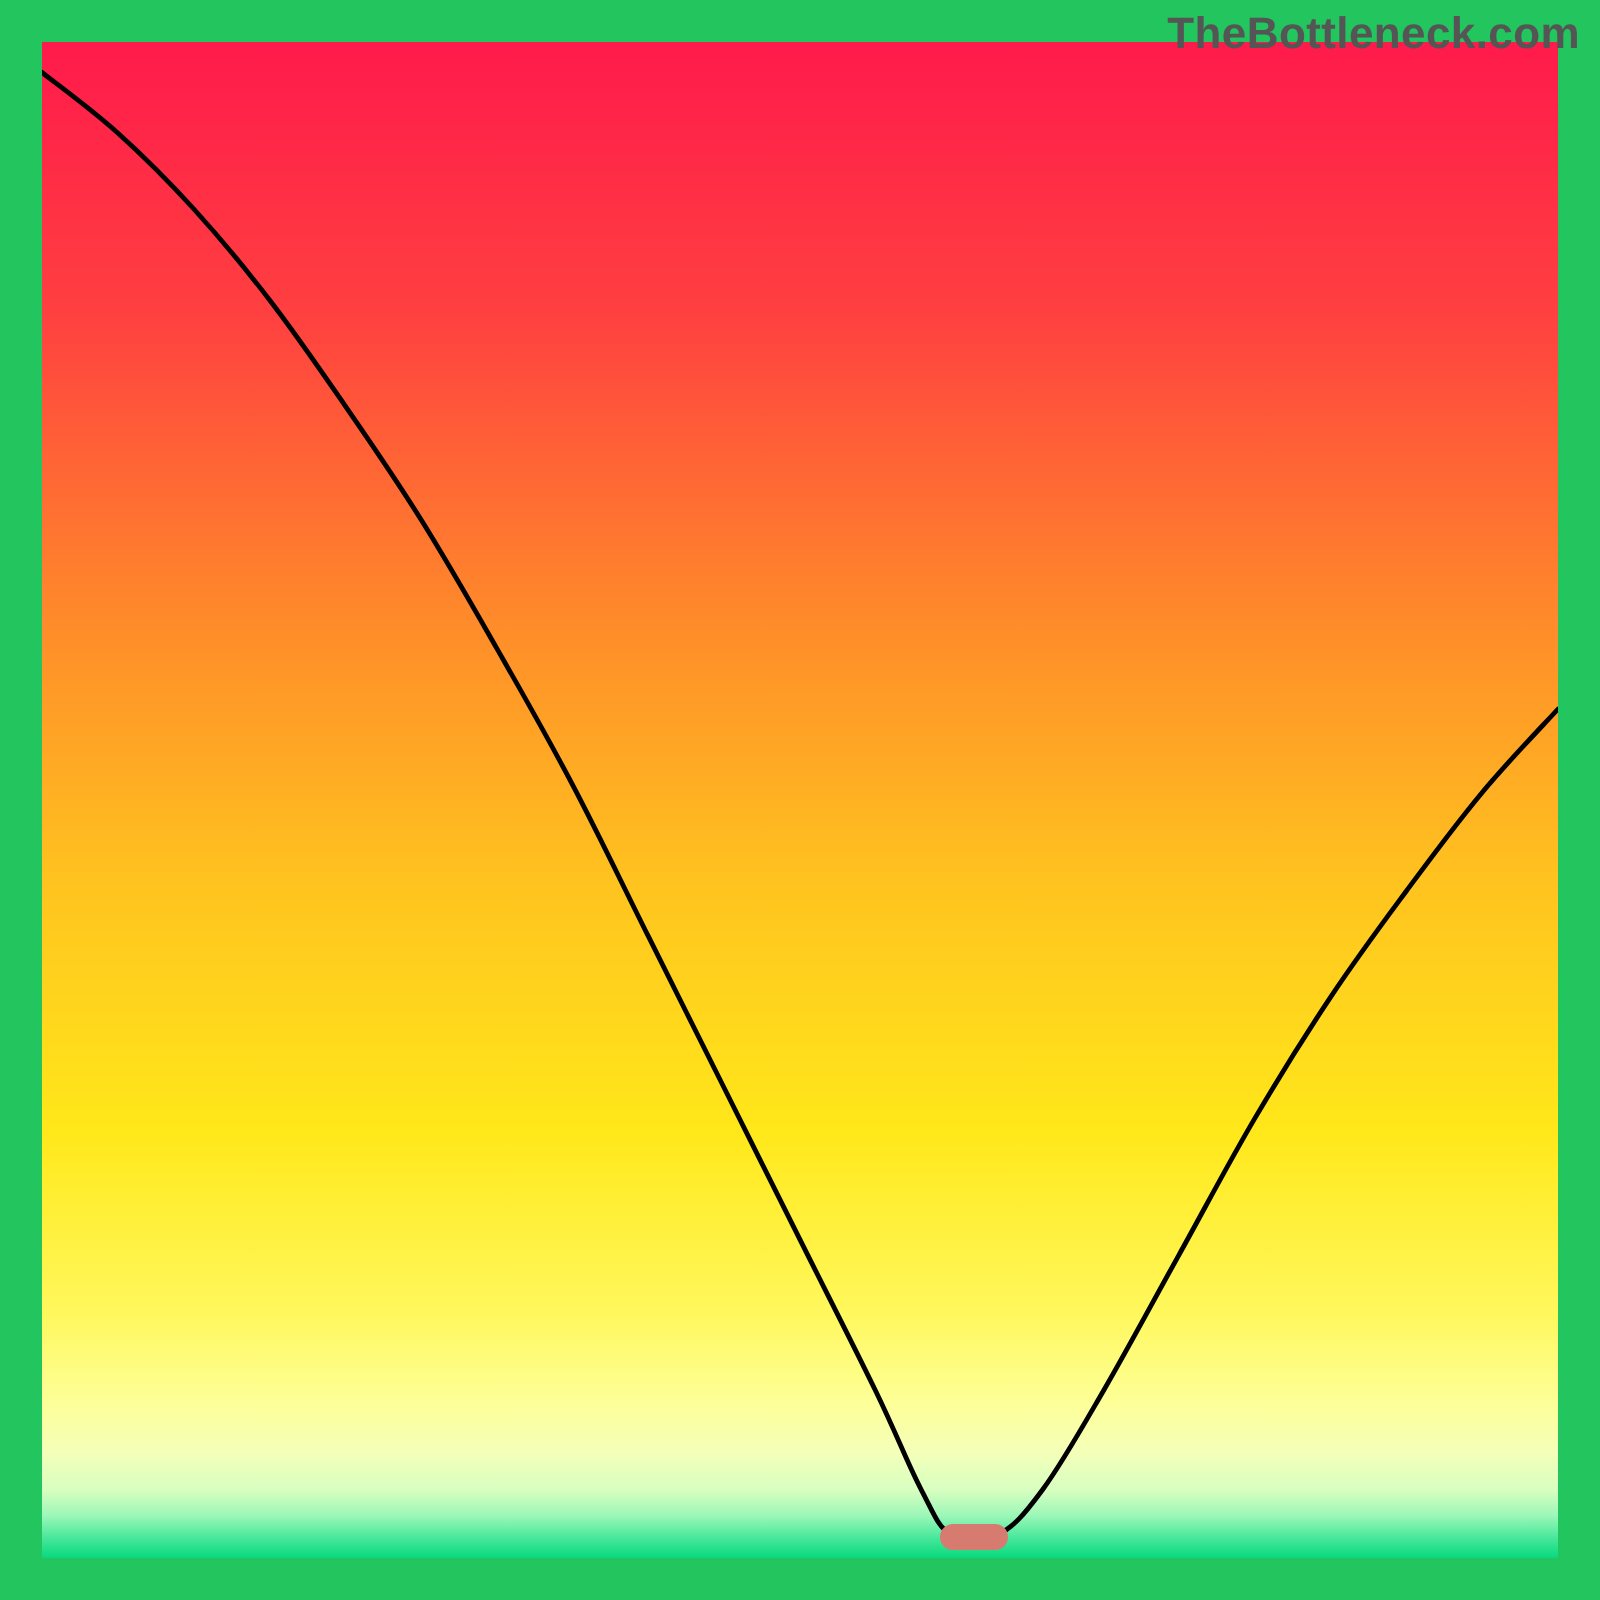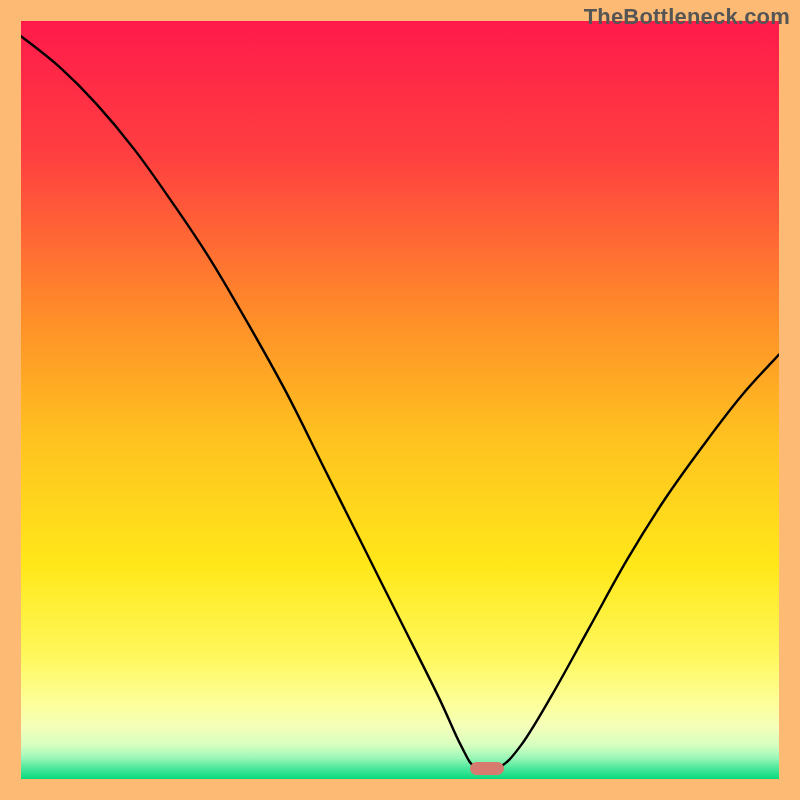--- a/index.html
+++ b/index.html
@@ -8,21 +8,21 @@
     width: 800px;
     height: 800px;
     background: #000;
     overflow: hidden;
     font-family: Arial, Helvetica, sans-serif;
   }
   .frame {
     position: relative;
     width: 800px;
     height: 800px;
-    background: #fdba74;
+    background: #22c55e;
   }
   .watermark {
     position: absolute;
     top: 4px;
     right: 10px;
     color: #555;
     font-size: 22px;
     font-weight: 600;
     letter-spacing: 0.2px;
     z-index: 20;

